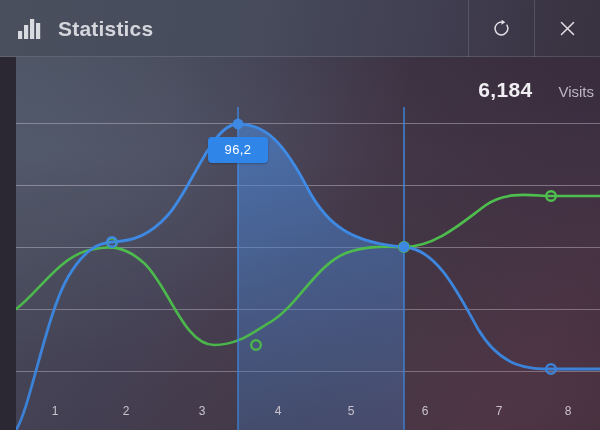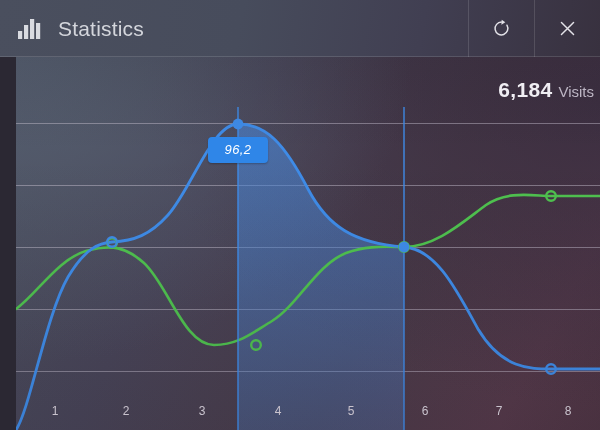--- a/index.html
+++ b/index.html
@@ -17,21 +17,21 @@
   }
   .titlebar:after{
     content:"";position:absolute;left:0;bottom:0;width:100%;height:1px;
     background:rgba(255,255,255,0.13);
   }
   .brand{
     position:absolute;left:18px;top:0;height:57px;display:flex;align-items:center;gap:14px;
   }
   .logo-icon{display:block;width:26px;height:24px;}
   .app-title{
-    font-size:21px;color:#d4d6dc;font-weight:400;letter-spacing:0.2px;
+    font-size:21px;color:#d4d6dc;font-weight:700;letter-spacing:0.2px;
     white-space:nowrap;
   }
   .hdr-btns{position:absolute;right:0;top:0;height:57px;display:flex;}
   .hdr-btn{
     width:66px;height:57px;display:flex;align-items:center;justify-content:center;
     border-left:1px solid rgba(255,255,255,0.13);box-sizing:border-box;cursor:pointer;
   }
   .hdr-btn svg{display:block;}
 
   
@@ -50,21 +50,21 @@
 
   .plot{position:absolute;inset:0;}
   .plot svg{display:block;width:600px;height:373px;}
 
   
   .visits{
     position:absolute;right:22px;top:21px;white-space:nowrap;
     display:flex;align-items:baseline;gap:6px;
   }
   .visits-num{font-size:21px;font-weight:700;color:#f0eef3;letter-spacing:0.3px;}
-  .visits-lbl{font-size:15px;font-weight:400;color:#bdb6c4;}
+  .visits-lbl{font-size:15px;font-weight:400;color:#bdb6c4;margin-left:20px;}
 
   
   .tip{
     position:absolute;transform:translateX(-50%);
     background:#2f86e8;border-radius:4px;
     padding:5px 0 6px 0;width:60px;text-align:center;
     font-size:13px;color:#ffffff;letter-spacing:0.4px;
     box-shadow:0 1px 2px rgba(0,0,0,0.25);
   }
 
@@ -183,21 +183,21 @@
       </svg>
     </div>
 
     <div class="panel-tint"></div>
 
     <div class="visits">
       <span class="visits-num">6,184</span>
       <span class="visits-lbl">Visits</span>
     </div>
 
-    <div class="tip" style="left:222px;top:80px;font-style:italic;">96,2</div>
+    <div class="tip" style="left:222px;top:80px;">96,2</div>
 
     <div class="xaxis">
       <span class="xtick" style="left:39px;">1</span>
       <span class="xtick" style="left:110px;">2</span>
       <span class="xtick" style="left:186px;">3</span>
       <span class="xtick" style="left:262px;">4</span>
       <span class="xtick" style="left:335px;">5</span>
       <span class="xtick" style="left:409px;">6</span>
       <span class="xtick" style="left:483px;">7</span>
       <span class="xtick" style="left:552px;">8</span>

